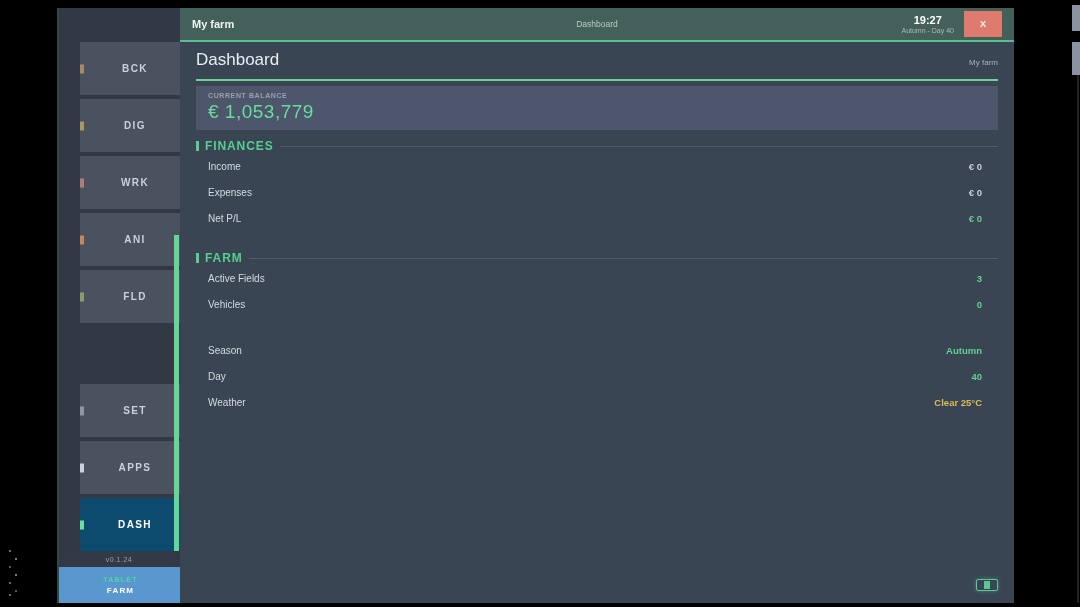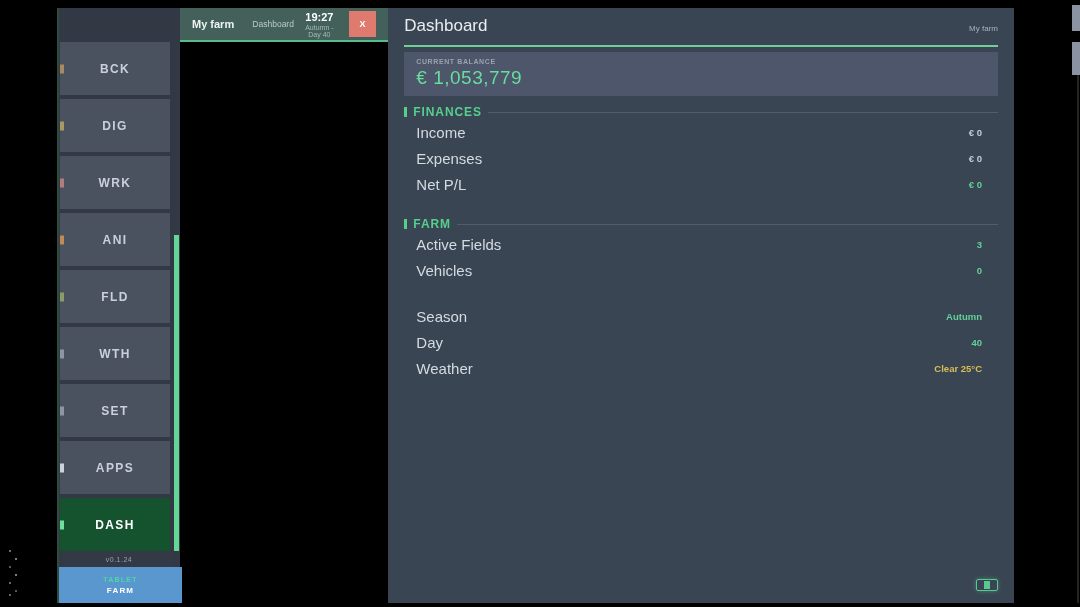--- a/index.html
+++ b/index.html
@@ -4,39 +4,39 @@
 <style>
   * { margin:0; padding:0; box-sizing:border-box; }
   html,body { width:1080px; height:607px; background:#000; overflow:hidden;
     font-family:"Liberation Sans", sans-serif; position:relative; }
 
   .window { position:absolute; left:57px; top:8px; width:957px; height:595px; display:flex; }
 
   
   .sidebar { width:123px; position:relative; background:#323945;
     border-left:2px solid #2d4e3f; flex:none; }
-  .side-btn { position:absolute; left:1px; width:110px; height:53px; background:#4a5260;
+  .side-btn { position:absolute; left:21px; width:110px; height:53px; background:#4a5260;
     display:flex; align-items:center; justify-content:center;
-    color:#c9d0d9; font-size:12px; font-weight:bold; letter-spacing:1.4px; cursor:pointer; }
+    color:#c9d0d9; font-size:10px; font-weight:bold; letter-spacing:1.4px; cursor:pointer; }
   .side-btn .notch { position:absolute; left:0; top:50%; transform:translateY(-50%);
     width:4px; height:9px; background:#8d96a4; }
   .side-btn.active { color:#ffffff; }
   .version-strip { position:absolute; left:5px; top:543px; width:110px; height:16px;
     background:#333a45; color:#97a0ab; font-size:7px; letter-spacing:0.5px;
     display:flex; align-items:center; justify-content:center; }
   .farm-block { position:absolute; left:0; top:559px; width:123px; height:36px;
     display:flex; flex-direction:column; align-items:center; justify-content:center;
     gap:3px; cursor:pointer; }
   .tablet-label { color:#4fd6a3; font-size:7px; font-weight:bold; letter-spacing:1.2px; }
   .farm-label { color:#ffffff; font-size:8px; font-weight:bold; letter-spacing:1.2px; }
   .sidebar-scrollbar { position:absolute; right:1px; top:227px; width:5px; height:316px;
     background:#63d795; cursor:pointer; }
 
   
-  .main { flex:1; display:flex; flex-direction:row; min-width:0; }
+  .main { flex:1; display:flex; flex-direction:column; min-width:0; }
   .header { height:34px; background:#43615a; border-bottom:2px solid #57bd8b;
     display:flex; align-items:center; padding:0 12px; flex:none; }
   .header-left { flex:1; font-size:11px; font-weight:bold; color:#eef4f1; }
   .header-center { flex:1; text-align:center; font-size:8.5px; color:#bccac5; }
   .header-right { flex:1; display:flex; justify-content:flex-end; align-items:center; gap:10px; }
   .time-block { text-align:center; }
   .time { font-size:11px; font-weight:bold; color:#ffffff; }
   .date { font-size:7px; color:#a9b9b3; margin-top:1px; }
   .close-btn { width:38px; height:26px; border:none; background:#df7b6e; color:#fff;
     font-size:9px; font-weight:bold; display:flex; align-items:center; justify-content:center;
@@ -54,21 +54,21 @@
     letter-spacing:0.5px; }
 
   .section { margin-top:20px; }
   .section.first { margin-top:9px; }
   .section-header { display:flex; align-items:center; gap:6px; }
   .section-bar { width:3px; height:10px; background:#55cf8e; flex:none; }
   .section-title { font-size:12px; font-weight:bold; color:#55cf8e; letter-spacing:0.9px; }
   .section-line { flex:1; height:1px; background:#525c6b; }
   .row { display:flex; justify-content:space-between; align-items:center;
     height:26px; padding:0 16px 0 12px; }
-  .row-label { font-size:15px; color:#d4dae1; }
+  .row-label { font-size:10px; color:#d4dae1; }
   .row-value { font-size:9.5px; font-weight:bold; color:#c6cdd6; }
 
   .battery { position:absolute; right:16px; bottom:12px; width:22px; height:12px;
     border:1px solid #58c990; border-radius:2px; display:flex; align-items:center;
     justify-content:center; box-shadow:0 0 4px rgba(88,201,144,0.45); }
   .battery-fill { width:6px; height:8px; background:#58c990; }
 
   
   .frag { position:absolute; left:1072px; width:8px; background:#8b93a3; }
   .frag1 { top:5px; height:26px; }
@@ -97,33 +97,29 @@
       <span>WRK</span>
     </div>
     <div class="side-btn" style="top:205px">
       <span class="notch" style="background: rgb(192, 138, 90);"></span>
       <span>ANI</span>
     </div>
     <div class="side-btn" style="top:262px">
       <span class="notch" style="background: rgb(143, 154, 107);"></span>
       <span>FLD</span>
     </div>
-    <div class="side-btn" style="top:319px">
-      <span class="notch" style="background: rgb(141, 150, 164);"></span>
-      <span>WTH</span>
-    </div>
     <div class="side-btn" style="top:376px">
       <span class="notch" style="background: rgb(141, 150, 164);"></span>
       <span>SET</span>
     </div>
     <div class="side-btn" style="top:433px">
       <span class="notch" style="background: rgb(205, 210, 218);"></span>
       <span>APPS</span>
     </div>
-    <div class="side-btn active" style="top: 490px; background: #14532d;">
+    <div class="side-btn active" style="top: 490px; background: #0c4a6e;">
       <span class="notch" style="background: rgb(111, 223, 159);"></span>
       <span>DASH</span>
     </div>
 
     <div class="version-strip">v0.1.24</div>
 
     <div class="farm-block" style="background: rgb(91, 151, 207);">
       <span class="tablet-label">TABLET</span>
       <span class="farm-label">FARM</span>
     </div>

